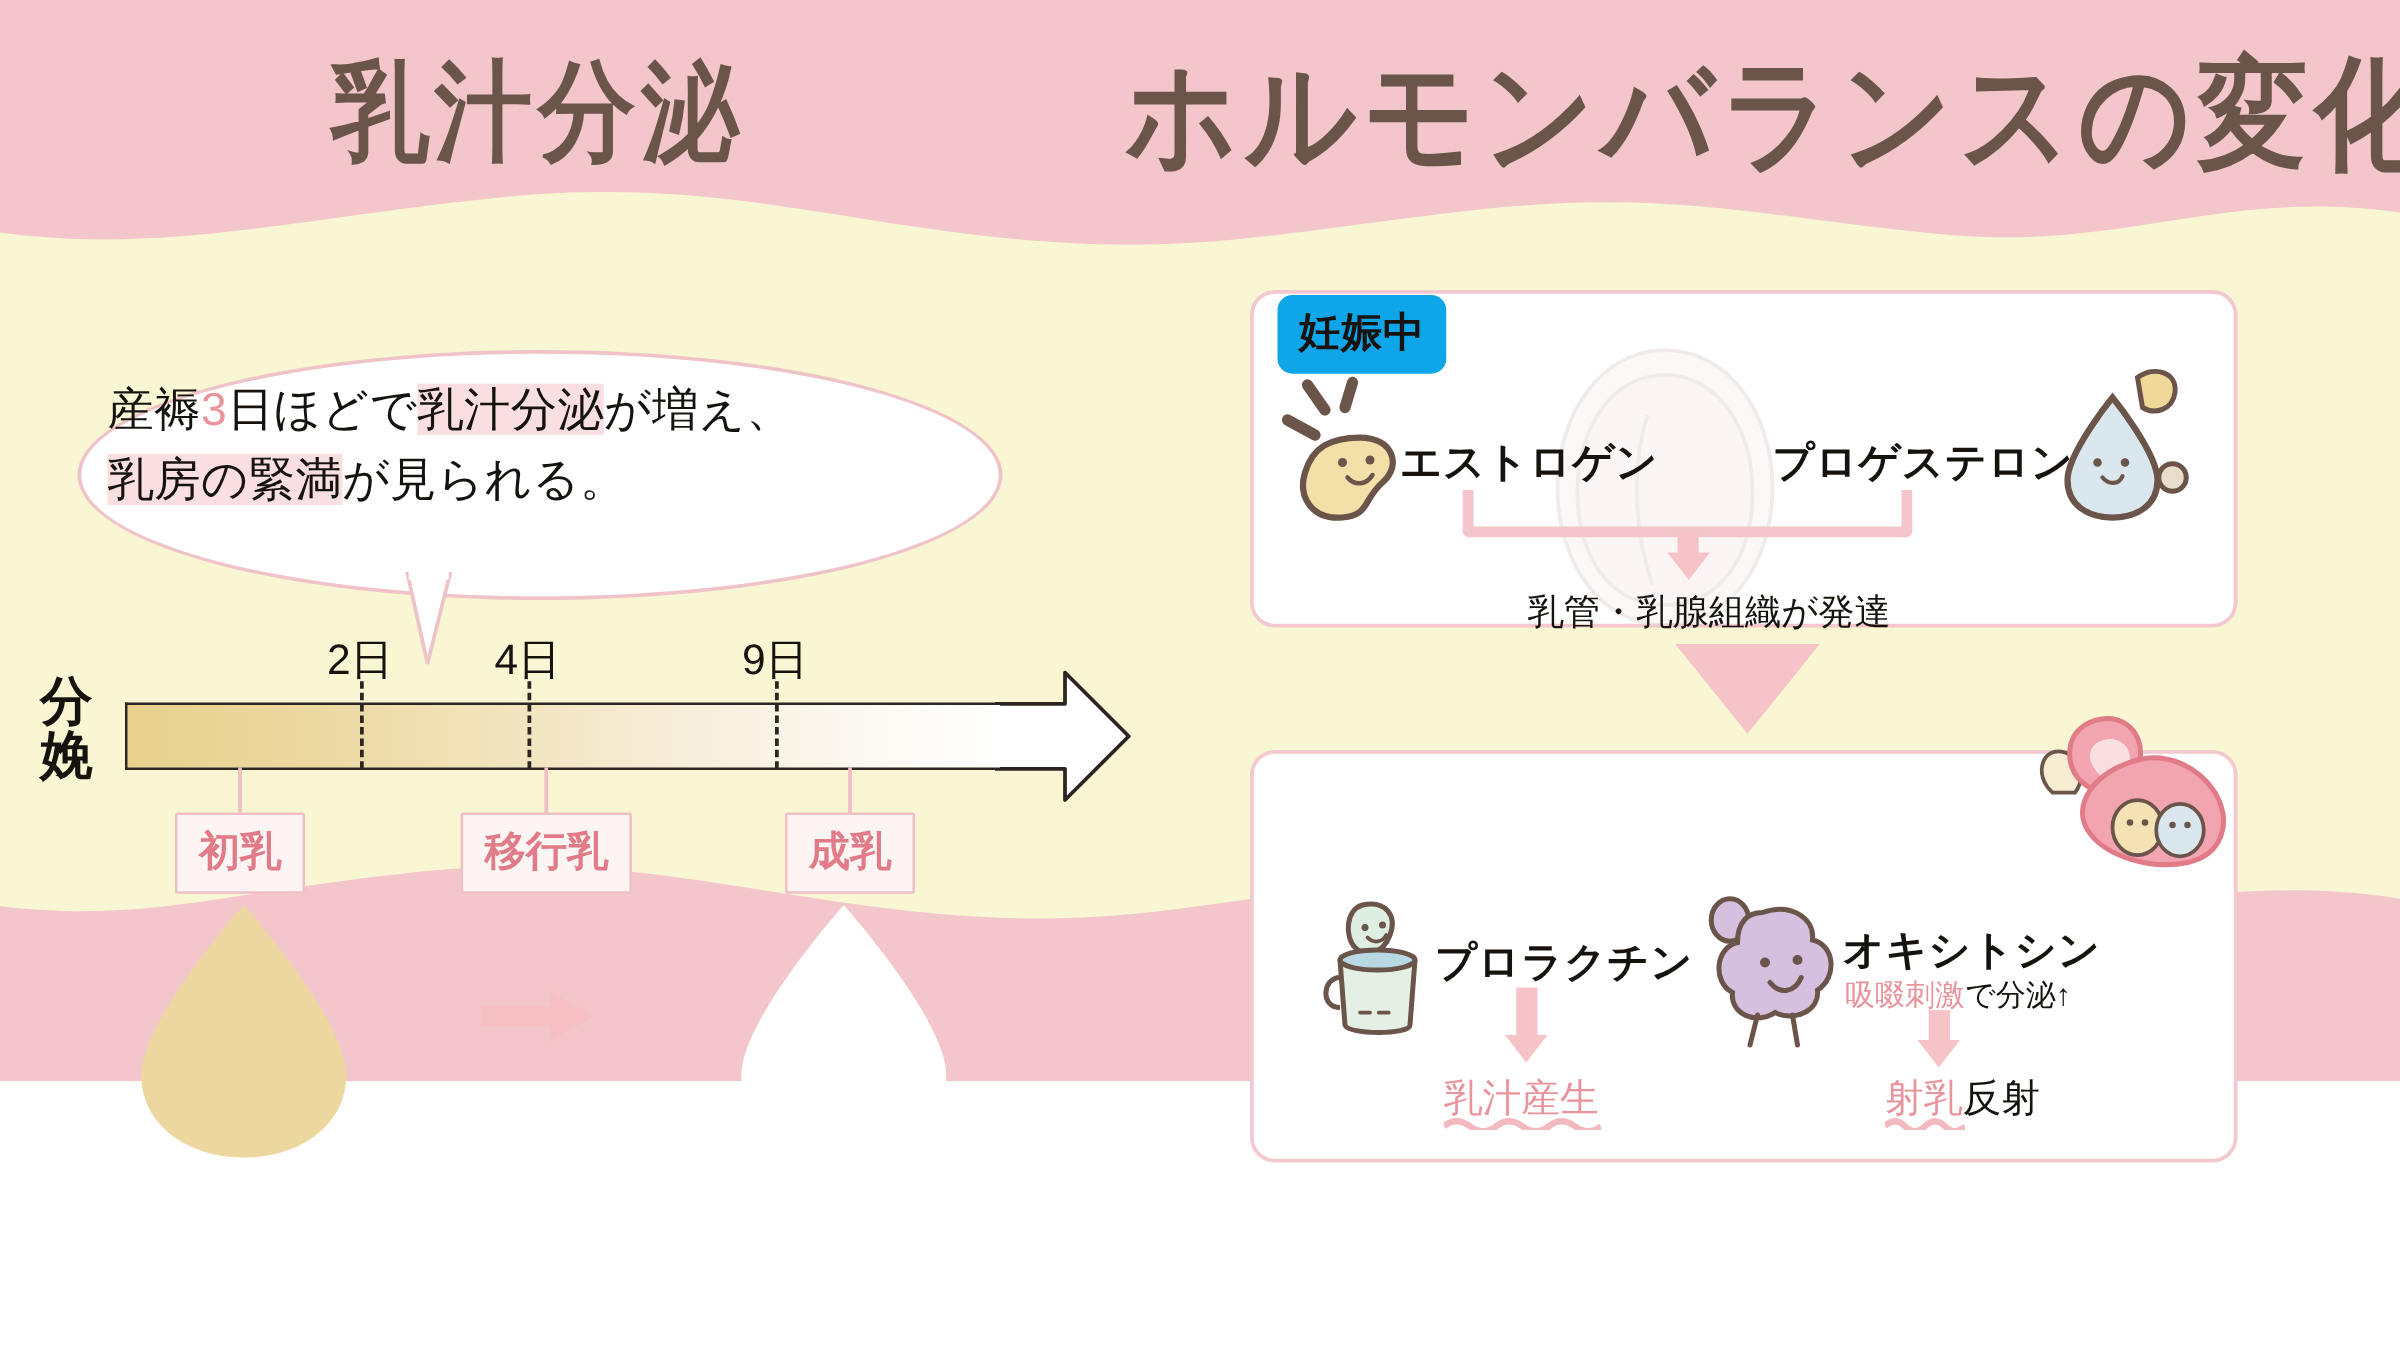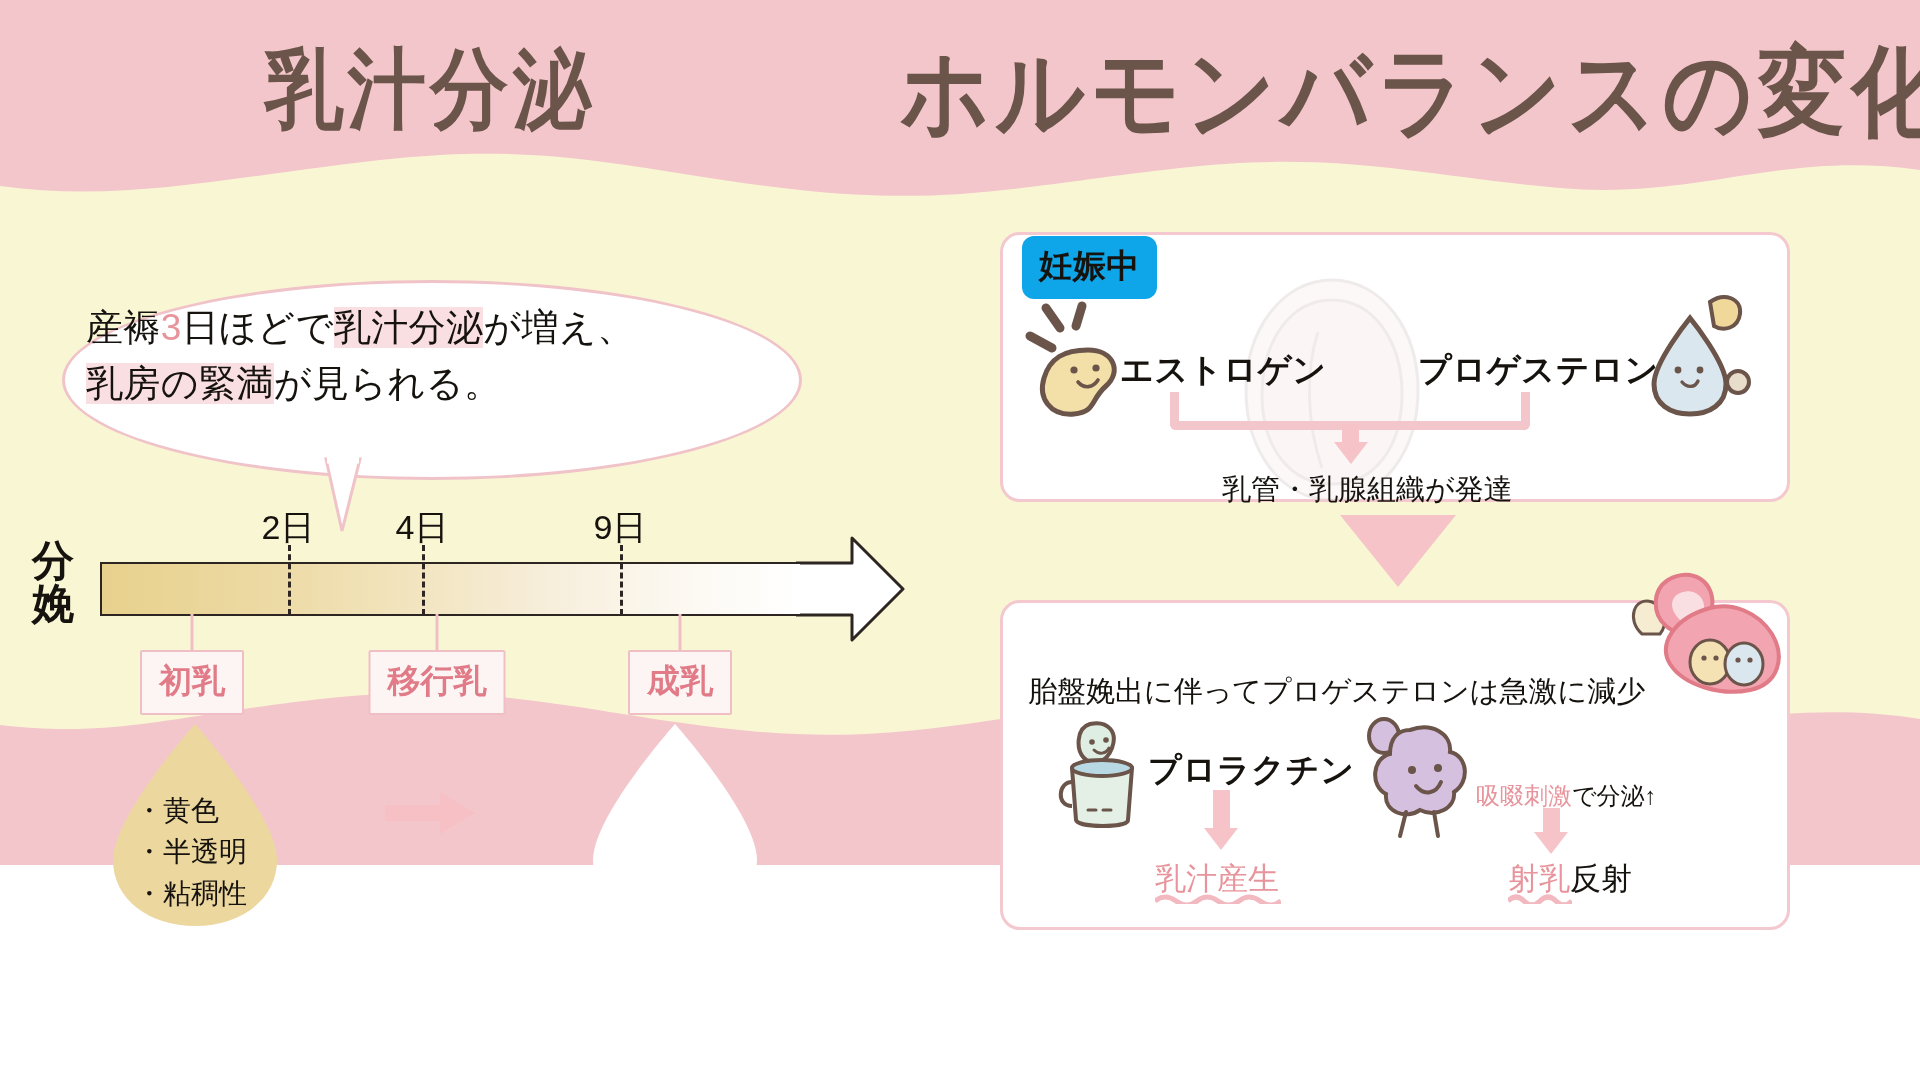--- a/index.html
+++ b/index.html
@@ -298,25 +298,20 @@
   <div class="badge-stem" style="left:680px; top:614px; height:52px;"></div>
 
   <div class="stage-badge" style="left:192px; top:650px;">初乳</div>
   <div class="stage-badge" style="left:437px; top:650px;">移行乳</div>
   <div class="stage-badge" style="left:680px; top:650px;">成乳</div>
 
   <svg class="droplet" style="left:107px; top:720px; width:176px; height:210px;" viewBox="0 0 176 210">
     <path d="M88,4 C88,4 170,96 170,140 C170,180 133,206 88,206
              C43,206 6,180 6,140 C6,96 88,4 88,4 Z" fill="#ecd79f"></path>
   </svg>
-  <div class="droplet-list" style="left:135px; top:790px;">
-    <div>・黄色</div>
-    <div>・半透明</div>
-    <div>・粘稠性</div>
-  </div>
 
   <svg class="droplet" style="left:587px; top:720px; width:176px; height:210px;" viewBox="0 0 176 210">
     <path d="M88,4 C88,4 170,96 170,140 C170,180 133,206 88,206
              C43,206 6,180 6,140 C6,96 88,4 88,4 Z" fill="#ffffff"></path>
   </svg>
 
   <svg class="mid-arrow" viewBox="0 0 92 46">
     <path d="M0,15 L55,15 L55,2 L90,23 L55,44 L55,31 L0,31 Z" fill="#f6c0c5"></path>
   </svg>
 
@@ -377,21 +372,20 @@
     <path d="M98,40 C120,34 146,44 160,66 C174,90 166,116 138,122
              C110,128 72,118 58,96 C46,76 62,50 98,40 Z" fill="#f2a4b0" stroke="#e07b87" stroke-width="4"></path>
     <ellipse cx="98" cy="94" rx="20" ry="22" fill="#f4e2b4" stroke="#6b5449" stroke-width="3"></ellipse>
     <circle cx="92" cy="90" r="2.6" fill="#6b5449"></circle>
     <circle cx="104" cy="90" r="2.6" fill="#6b5449"></circle>
     <ellipse cx="132" cy="96" rx="19" ry="21" fill="#dbe7ee" stroke="#6b5449" stroke-width="3"></ellipse>
     <circle cx="126" cy="92" r="2.6" fill="#6b5449"></circle>
     <circle cx="138" cy="92" r="2.6" fill="#6b5449"></circle>
   </svg>
 
-  <div class="plain-text" style="left:1028px; top:672px;">胎盤娩出に伴ってプロゲステロンは急激に減少</div>
 
   <svg class="char" style="left:1048px; top:716px; width:108px; height:120px;" viewBox="0 0 108 120">
     <path d="M42,8 C60,4 70,16 64,32 C58,48 44,50 36,42 C28,34 28,12 42,8 Z" fill="#dfeee2" stroke="#6b5449" stroke-width="4"></path>
     <circle cx="44" cy="26" r="2.8" fill="#6b5449"></circle>
     <circle cx="58" cy="24" r="2.8" fill="#6b5449"></circle>
     <path d="M46,34 C51,39 58,38 61,32" fill="none" stroke="#6b5449" stroke-width="3" stroke-linecap="round"></path>
     <path d="M24,52 C24,46 84,44 84,52 L80,104 C80,112 30,112 28,104 Z" fill="#e4f0e6" stroke="#6b5449" stroke-width="4"></path>
     <ellipse cx="54" cy="52" rx="30" ry="8" fill="#b8d9e3" stroke="#6b5449" stroke-width="4"></ellipse>
     <path d="M24,66 C10,66 8,90 24,90" fill="none" stroke="#6b5449" stroke-width="4"></path>
     <path d="M40,94 L66,94" stroke="#6b5449" stroke-width="3" stroke-linecap="round" stroke-dasharray="8 7"></path>
@@ -404,20 +398,21 @@
     <path d="M52,16 C74,8 94,20 92,38 C110,42 112,68 96,78
              C98,94 78,104 62,96 C48,106 26,98 28,80
              C12,72 14,44 32,40 C32,24 40,16 52,16 Z" fill="#d6c0e0" stroke="#6b5449" stroke-width="4"></path>
     <circle cx="54" cy="56" r="4" fill="#6b5449"></circle>
     <circle cx="80" cy="54" r="4" fill="#6b5449"></circle>
     <path d="M58,72 C66,82 78,80 83,68" fill="none" stroke="#6b5449" stroke-width="4" stroke-linecap="round"></path>
     <path d="M48,98 L42,122" stroke="#6b5449" stroke-width="4" stroke-linecap="round"></path>
     <path d="M76,98 L80,122" stroke="#6b5449" stroke-width="4" stroke-linecap="round"></path>
   </svg>
 
+  <div class="hormone-name" style="left:1474px; top:738px;">オキシトシン</div>
 
   <div class="note-pink" style="left:1476px; top:780px;">
     <span class="pk">吸啜刺激</span><span>で分泌↑</span>
   </div>
 
   <div class="pink-arrow-down" style="left:1213px; top:790px; height:42px;"></div>
   <div class="pink-arrow-head" style="left:1204px; top:828px;"></div>
 
   <div class="pink-arrow-down" style="left:1543px; top:808px; height:28px;"></div>
   <div class="pink-arrow-head" style="left:1534px; top:832px;"></div>

